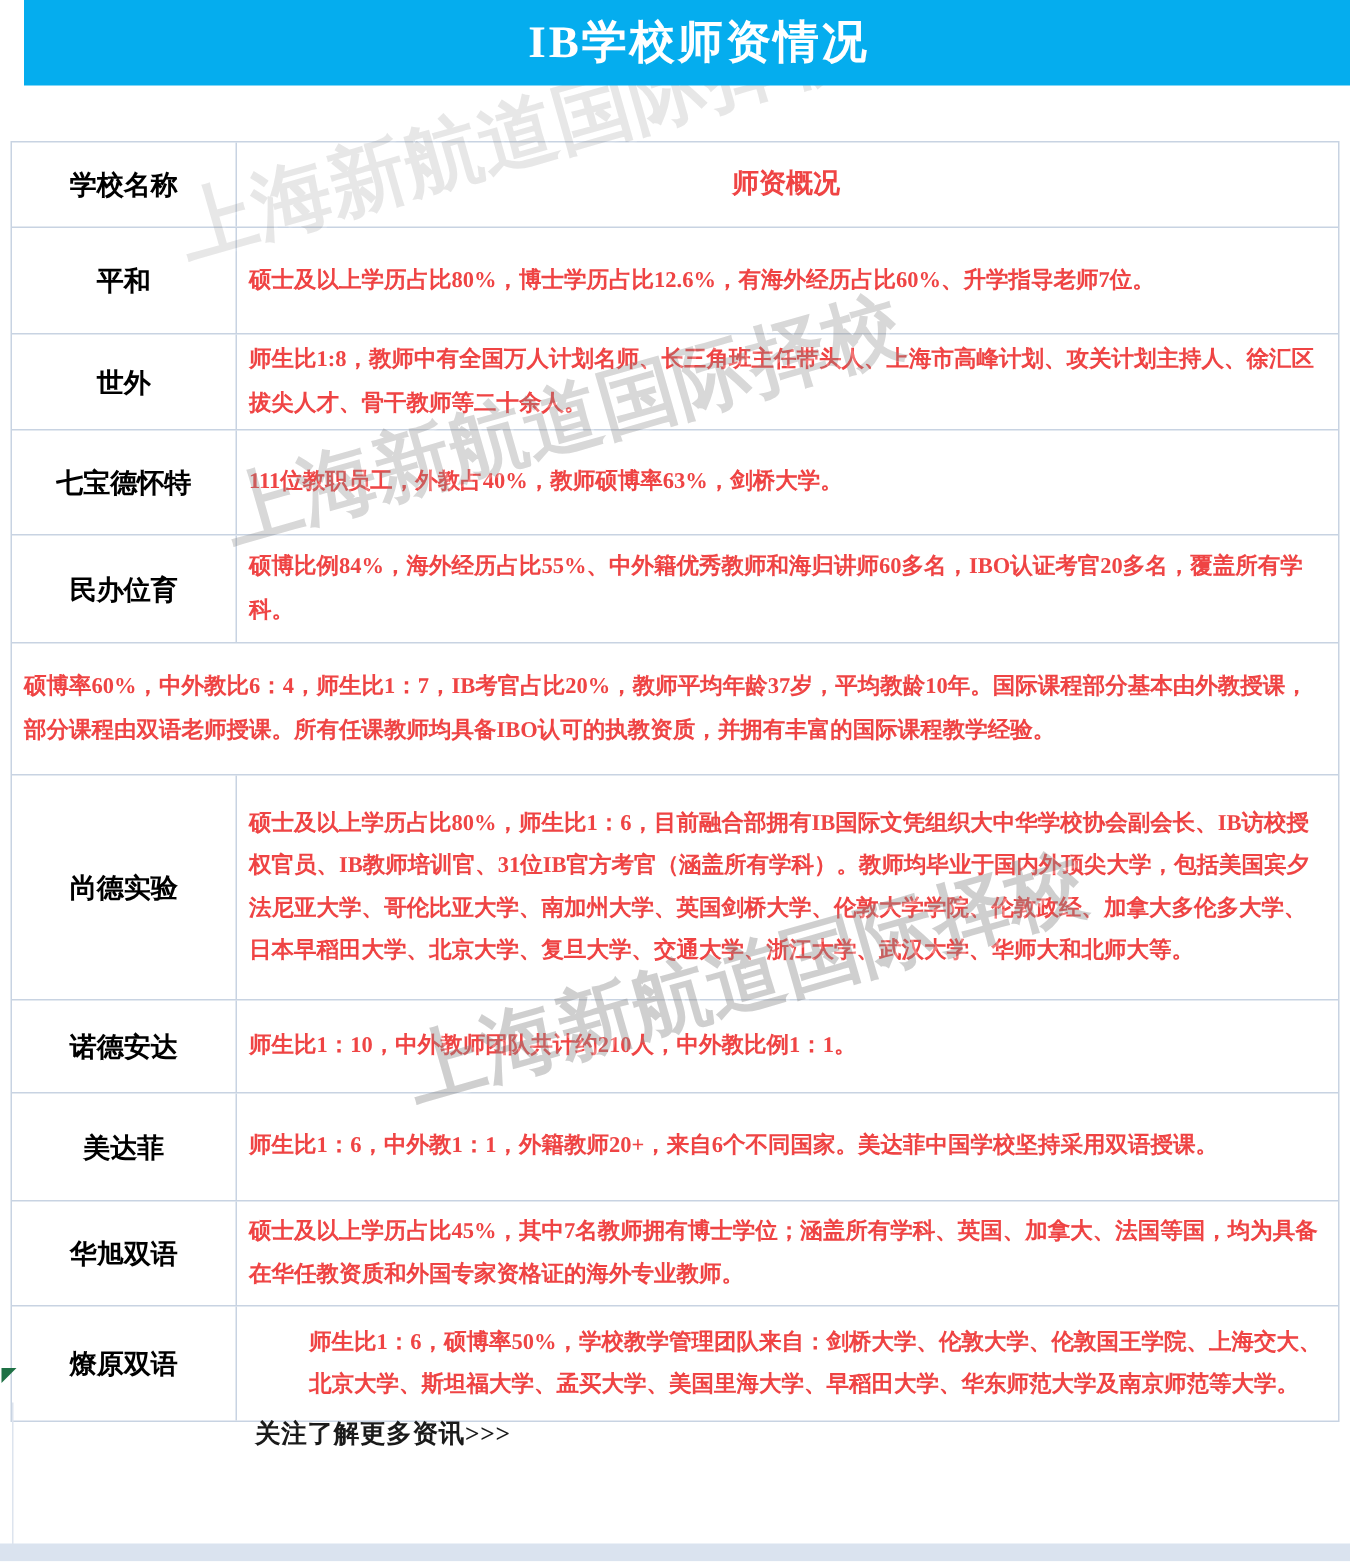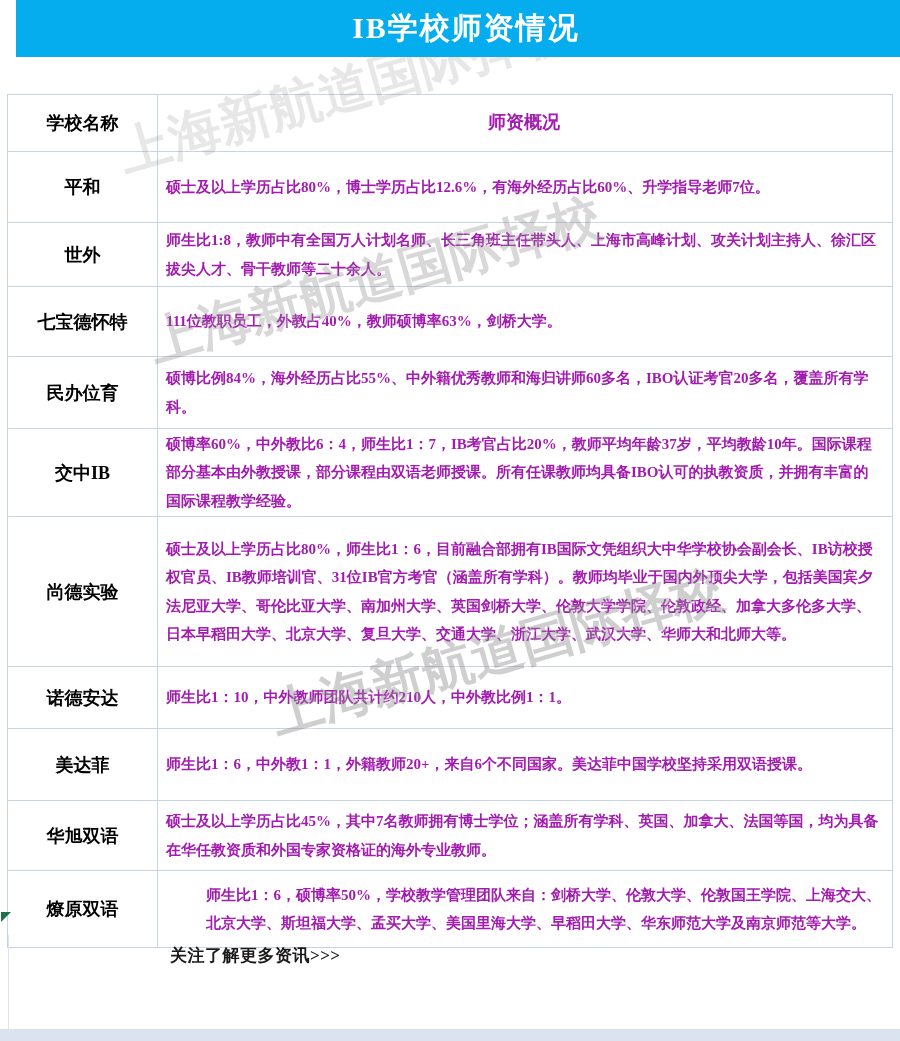--- a/index.html
+++ b/index.html
@@ -20,21 +20,21 @@
   }
   .tr{display:flex;border-bottom:1px solid #c8d3e2;box-sizing:border-box;}
   .tr:last-child{border-bottom:none;gap:40px;}
   .td-school{
     width:150px;min-width:150px;border-right:1px solid #c8d3e2;box-sizing:border-box;
     display:flex;align-items:center;justify-content:center;
     font-size:18px;font-weight:600;color:#000;text-align:center;padding:2px;
   }
   .td-overview{
     flex:1;display:flex;align-items:center;box-sizing:border-box;
-    padding:6px 10px 6px 8px;font-size:15px;font-weight:600;line-height:1.9;color:#a21caf;
+    padding:6px 10px 6px 8px;font-size:15px;font-weight:600;line-height:1.9;color:#ef4444;
     text-align:left;
   }
   .tr.header{height:57px;}
   .tr.header .td-school{font-size:18px;font-weight:600;}
   .tr.header .td-overview{justify-content:center;font-size:18px;font-weight:600;line-height:1.2;}
   .watermark{
     position:absolute;z-index:2;white-space:nowrap;pointer-events:none;
     font-size:52px;font-weight:bold;color:#8a8a8a;
     transform-origin:0 50%;transform:rotate(-16deg);
     text-shadow:2px 2px 0 rgba(255,255,255,0.75);
@@ -88,21 +88,20 @@
       <div class="td-school">七宝德怀特</div>
       <div class="td-overview">111位教职员工，外教占40%，教师硕博率63%，剑桥大学。</div>
     </div>
 
     <div class="tr" style="height:72px">
       <div class="td-school">民办位育</div>
       <div class="td-overview">硕博比例84%，海外经历占比55%、中外籍优秀教师和海归讲师60多名，IBO认证考官20多名，覆盖所有学科。</div>
     </div>
 
     <div class="tr" style="height:88px">
-      <div class="td-school">交中IB</div>
       <div class="td-overview">硕博率60%，中外教比6：4，师生比1：7，IB考官占比20%，教师平均年龄37岁，平均教龄10年。国际课程部分基本由外教授课，部分课程由双语老师授课。所有任课教师均具备IBO认可的执教资质，并拥有丰富的国际课程教学经验。</div>
     </div>
 
     <div class="tr" style="height:150px">
       <div class="td-school">尚德实验</div>
       <div class="td-overview">硕士及以上学历占比80%，师生比1：6，目前融合部拥有IB国际文凭组织大中华学校协会副会长、IB访校授权官员、IB教师培训官、31位IB官方考官（涵盖所有学科）。教师均毕业于国内外顶尖大学，包括美国宾夕法尼亚大学、哥伦比亚大学、南加州大学、英国剑桥大学、伦敦大学学院、伦敦政经、加拿大多伦多大学、日本早稻田大学、北京大学、复旦大学、交通大学、浙江大学、武汉大学、华师大和北师大等。</div>
     </div>
 
     <div class="tr" style="height:62px">
       <div class="td-school">诺德安达</div>

